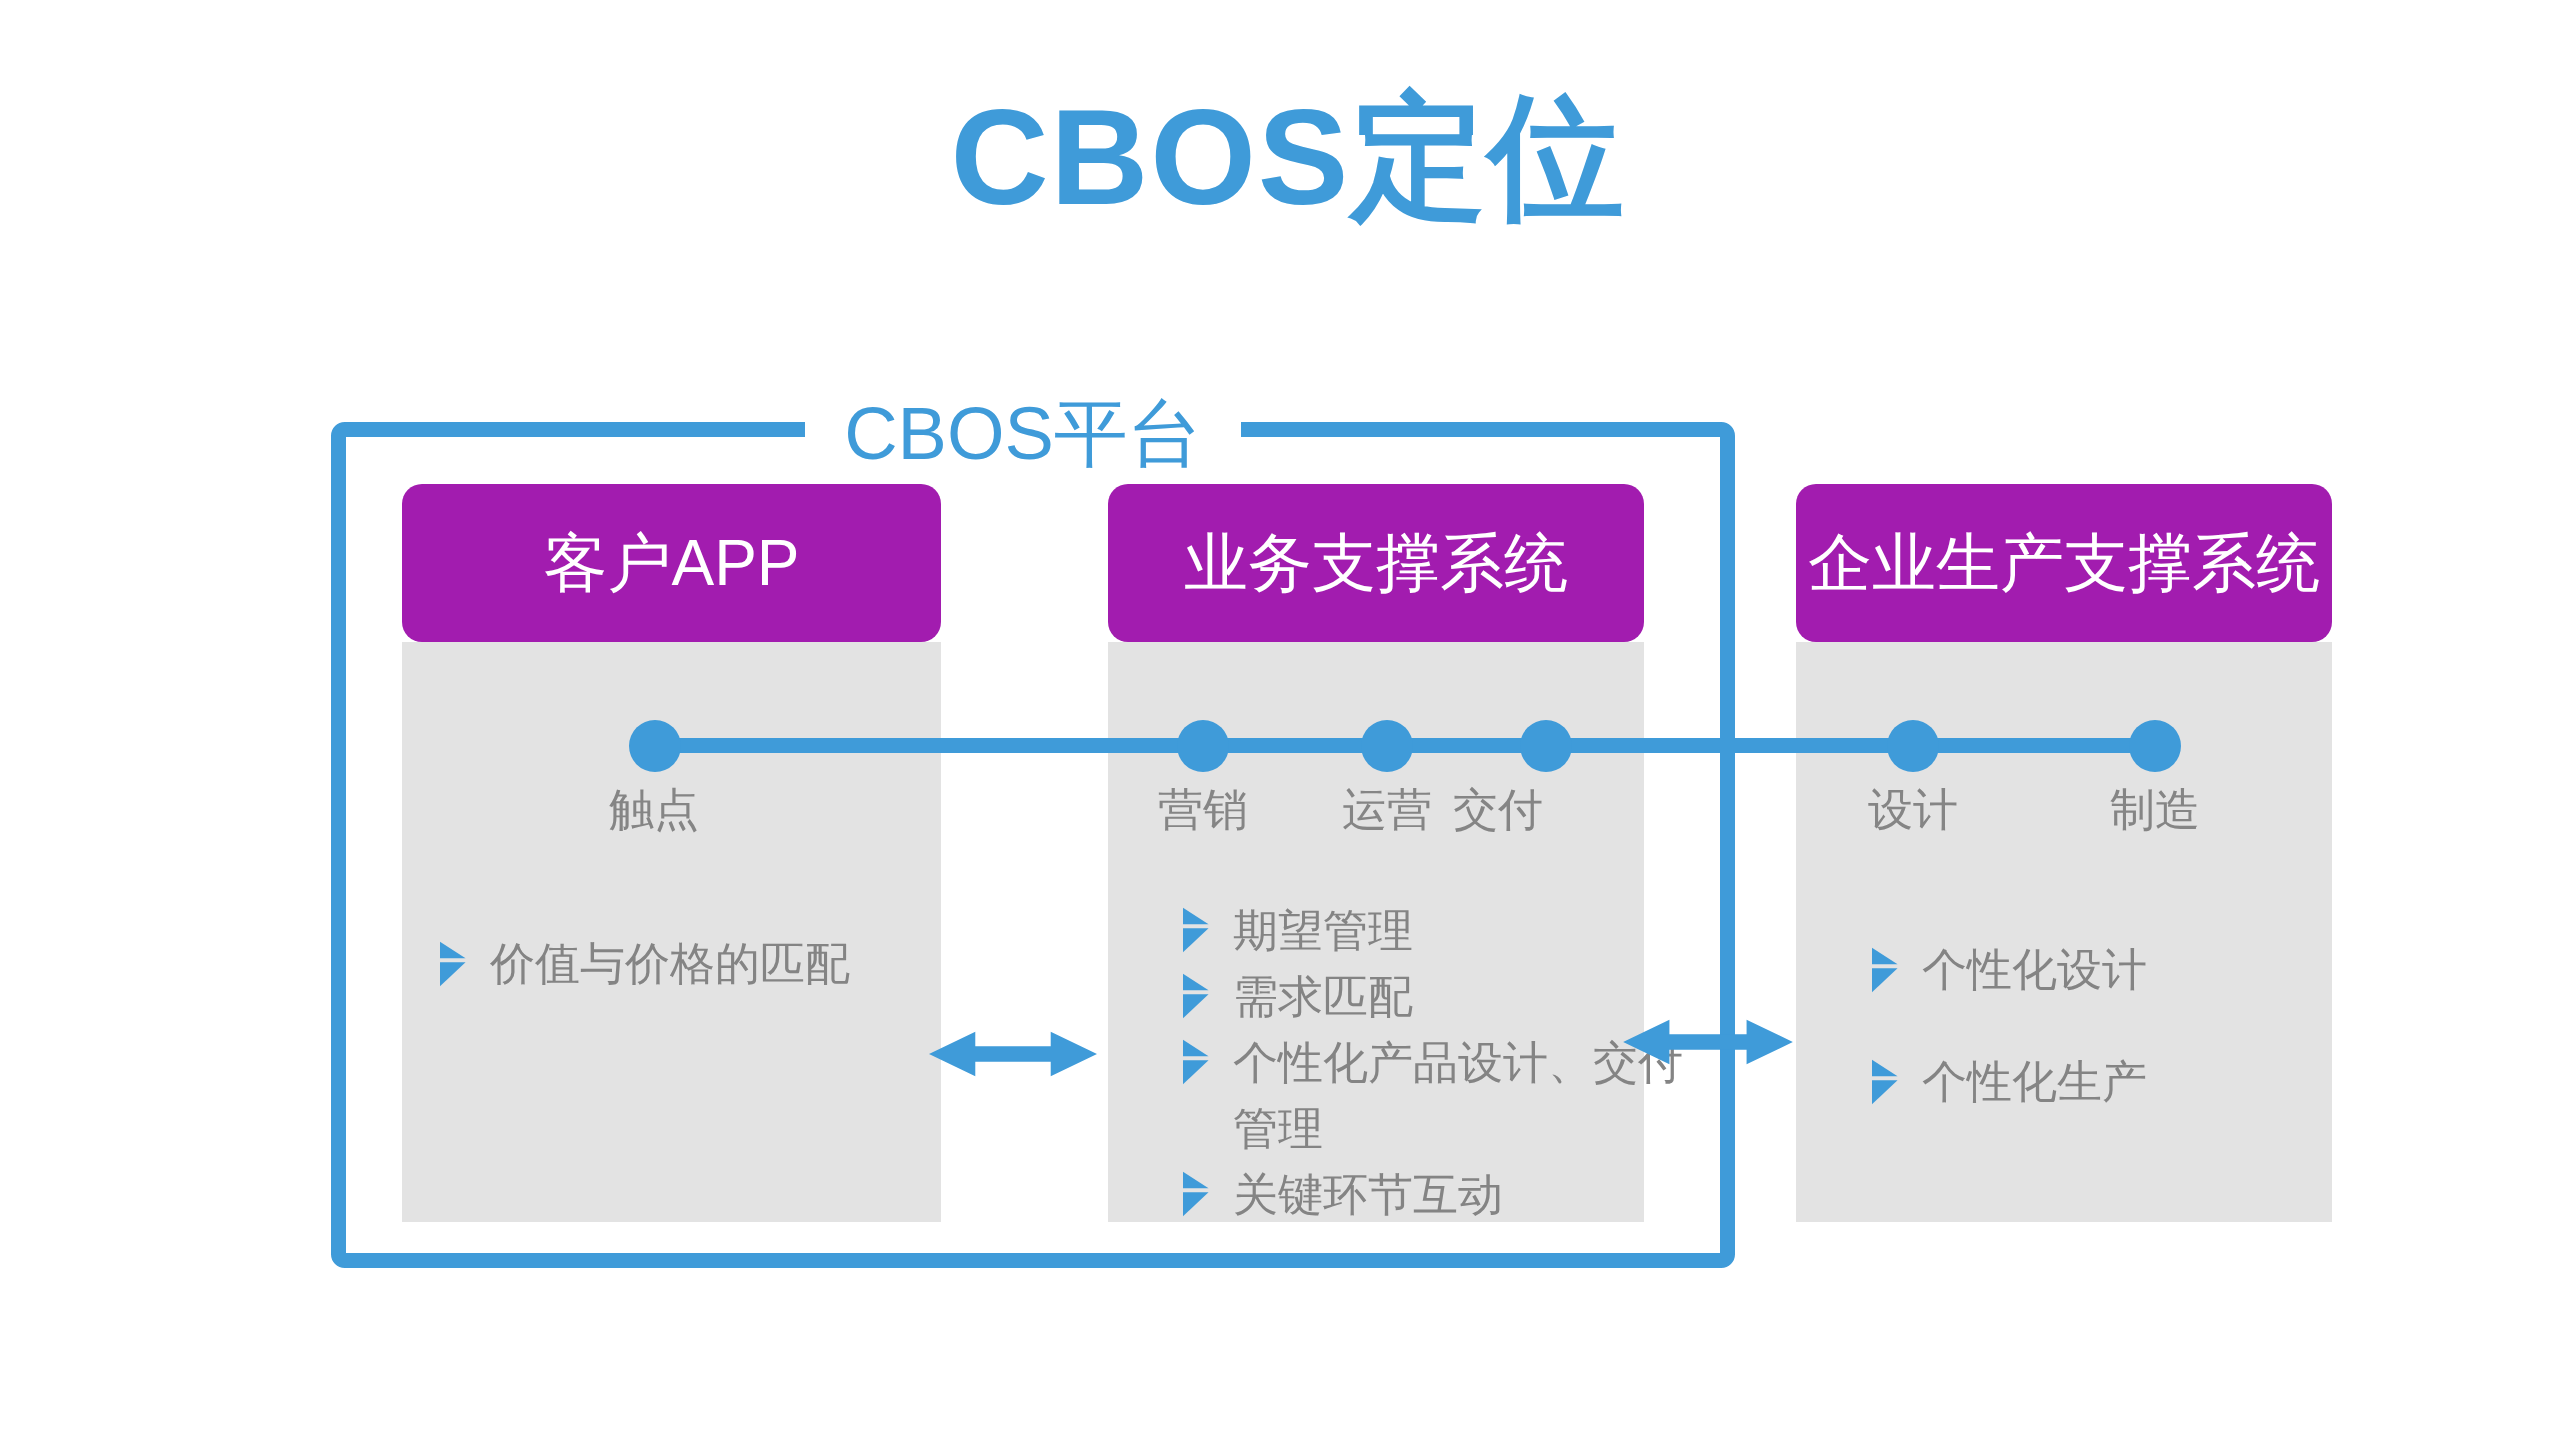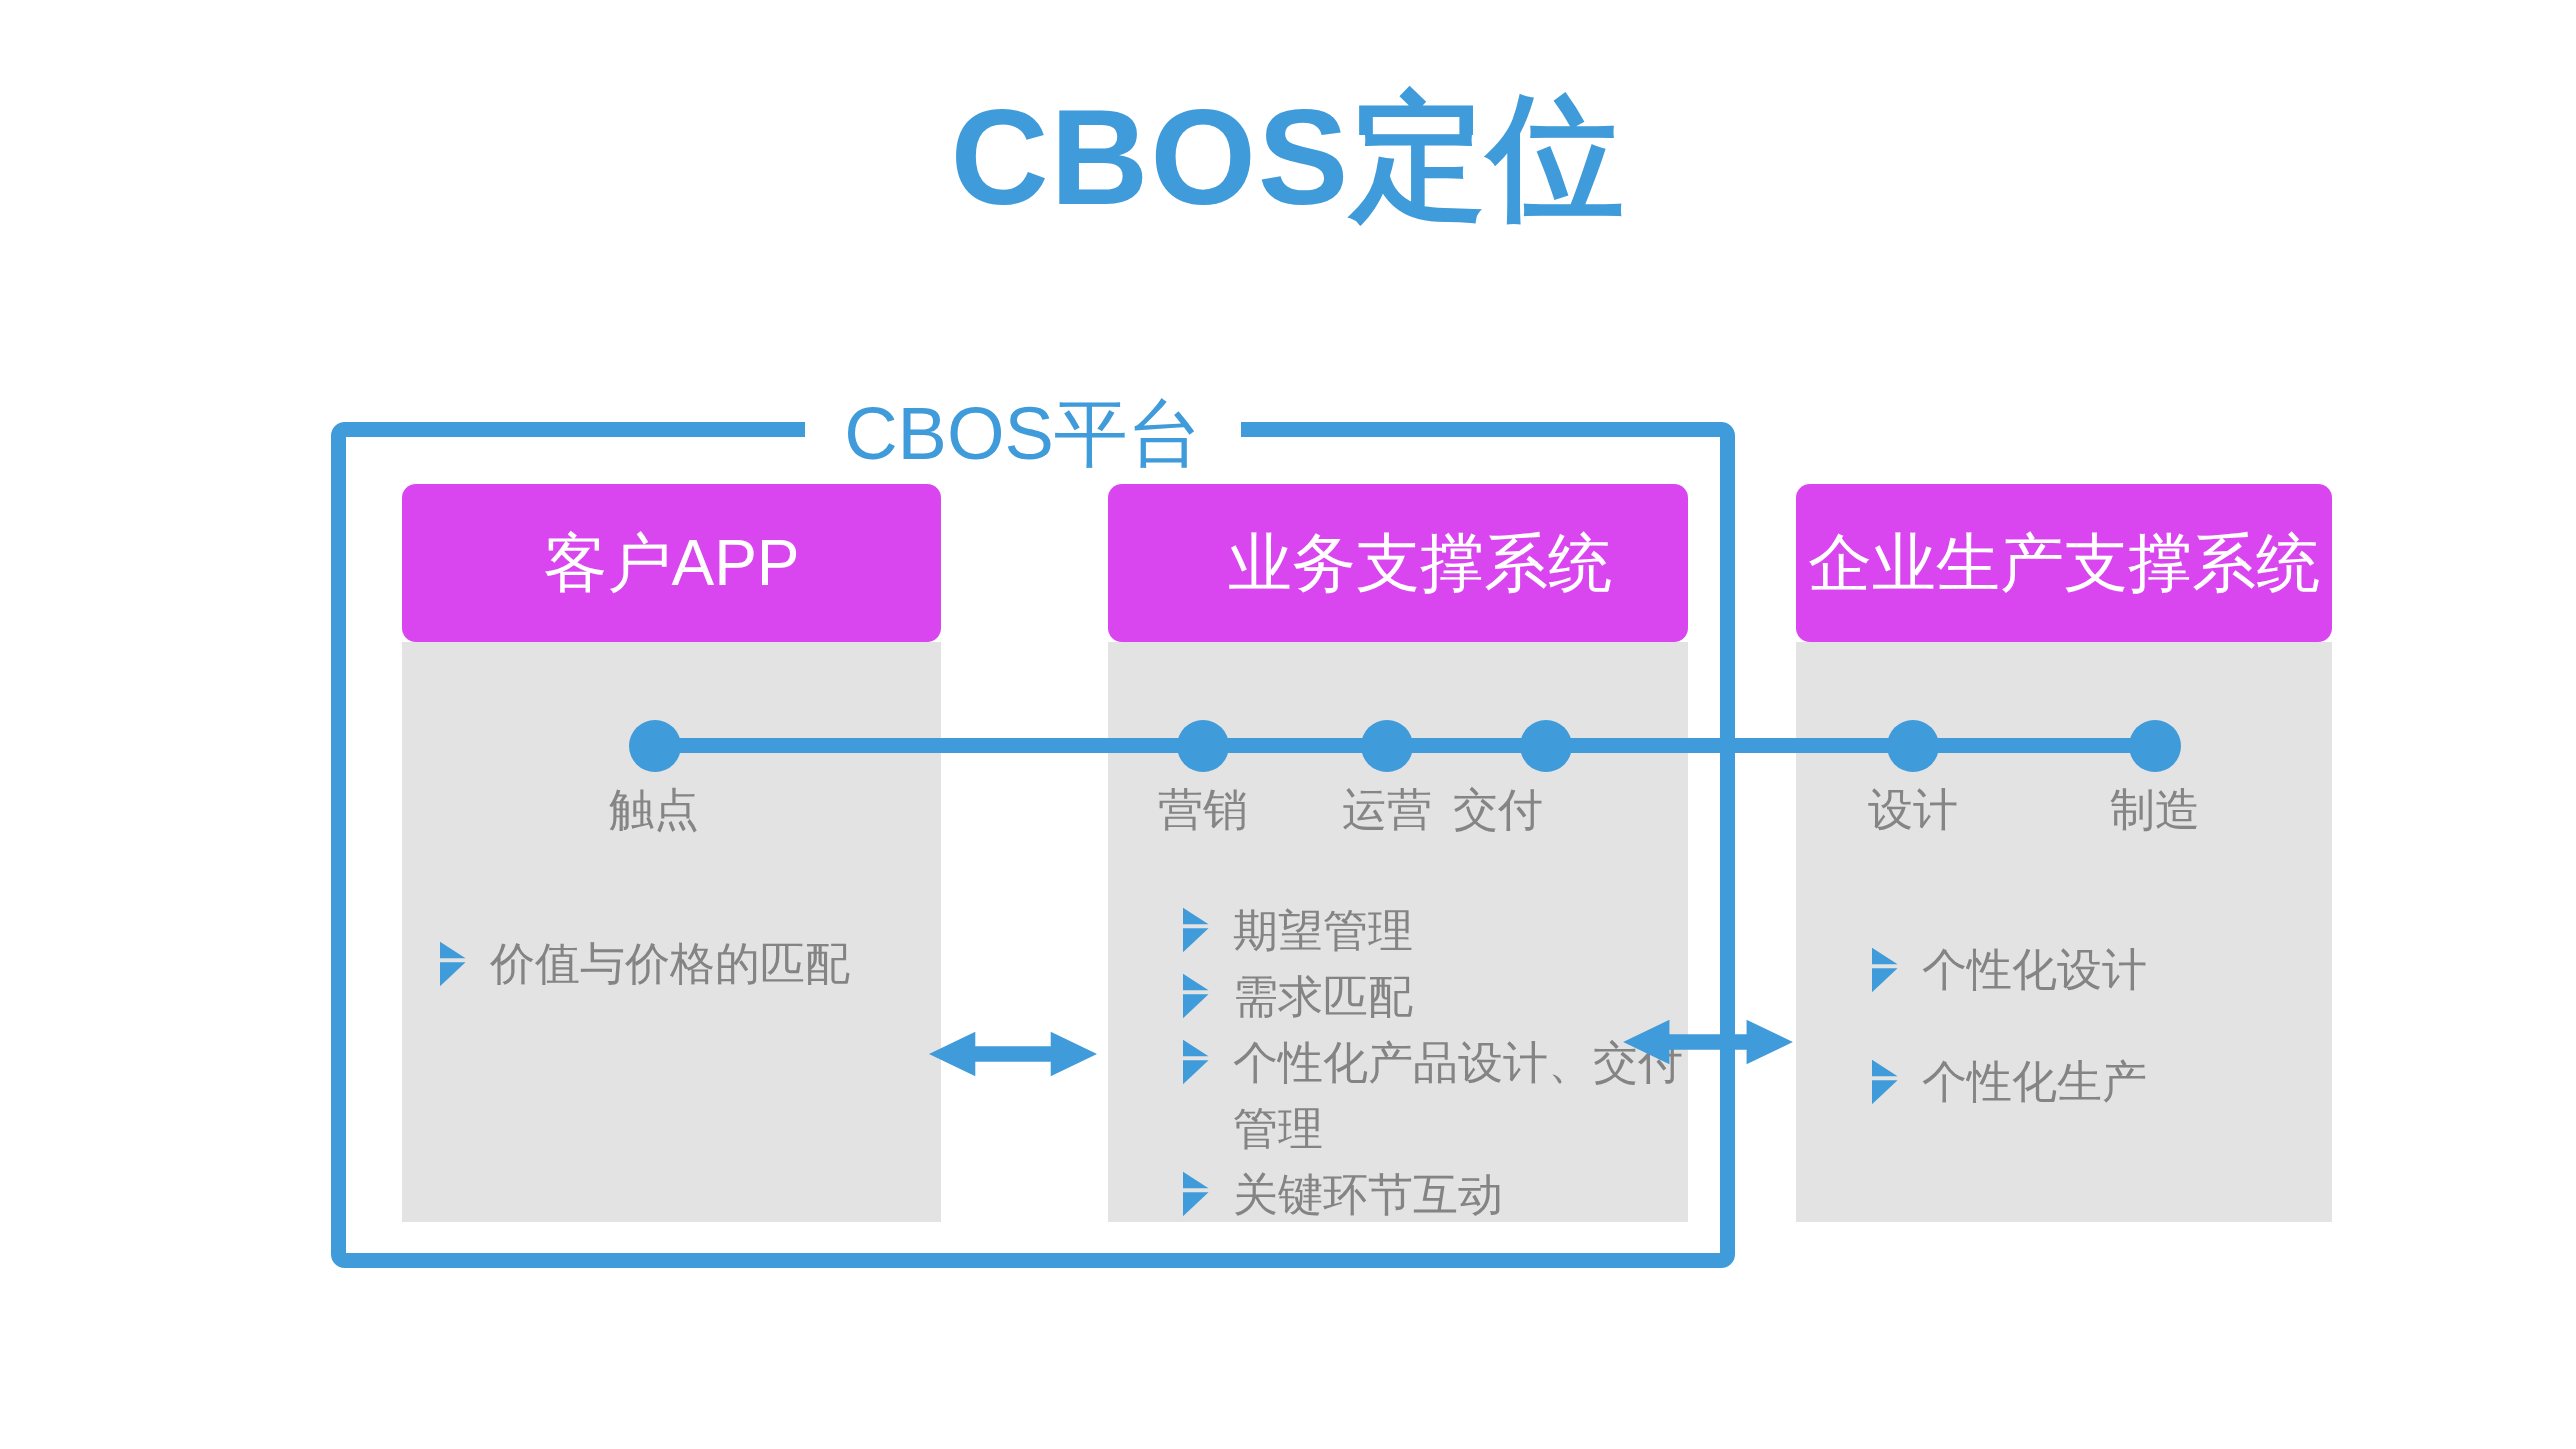--- a/index.html
+++ b/index.html
@@ -19,27 +19,27 @@
   }
   .cbos-label-gap{
     position:absolute;left:805px;top:416px;width:436px;height:38px;background:#ffffff;
   }
   .cbos-label{
     position:absolute;left:805px;top:385px;width:436px;text-align:center;
     font-size:74px;font-weight:normal;color:#3F9BD9;
   }
   
   .col-header{
-    position:absolute;top:484px;height:158px;border-radius:14px;background:#d946ef;
+    position:absolute;top:484px;height:158px;border-radius:20px;background:#a21caf;
     display:flex;align-items:center;justify-content:center;
     color:#ffffff;font-size:64px;
   }
   .col-body{position:absolute;top:642px;height:580px;background:#E3E3E3;}
   .h1{left:402px;width:539px;}
-  .h2{left:1108px;width:536px;padding-left:44px;}
+  .h2{left:1108px;width:536px;}
   .h3{left:1796px;width:536px;}
   
   .tl-line{position:absolute;left:654px;top:738px;width:1501px;height:14.6px;background:#3F9BD9;}
   .tl-dot{position:absolute;top:720px;width:52px;height:52px;border-radius:50%;background:#3F9BD9;}
   .tl-label{
     position:absolute;top:780px;width:172px;text-align:center;
     font-size:45px;color:#858585;
   }
   
   .blist{position:absolute;list-style:none;margin:0;padding:0;}

